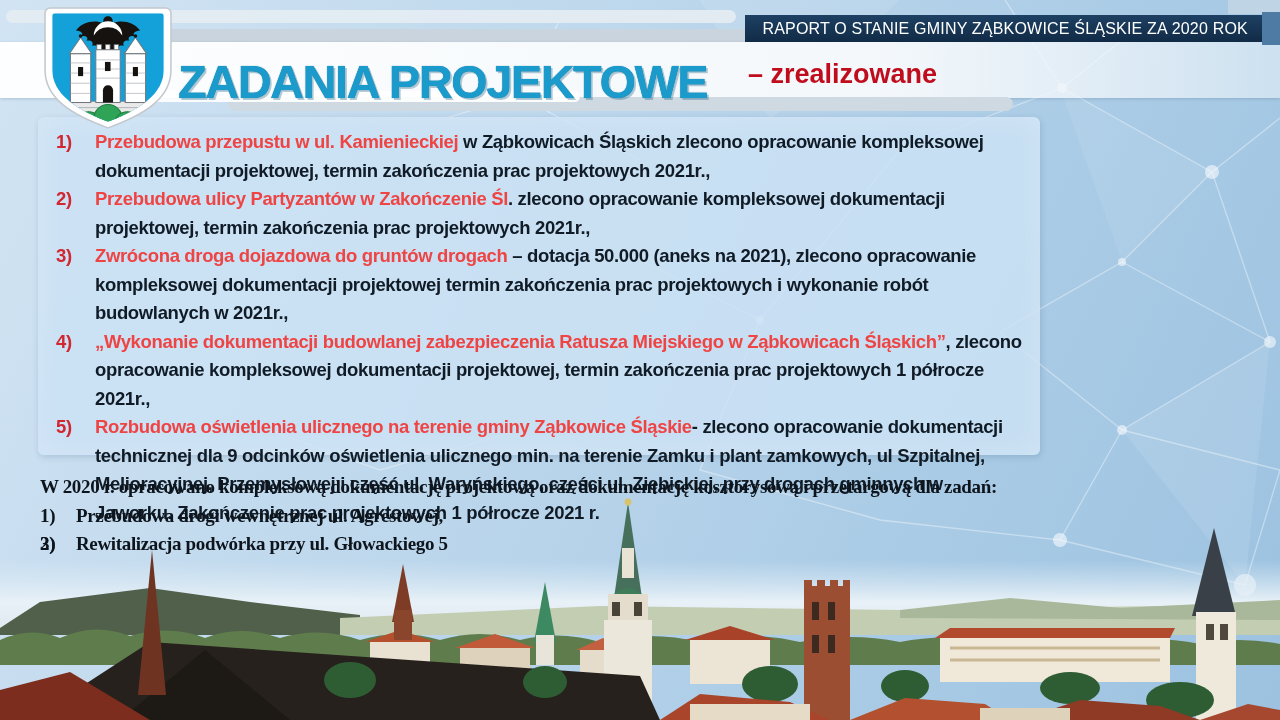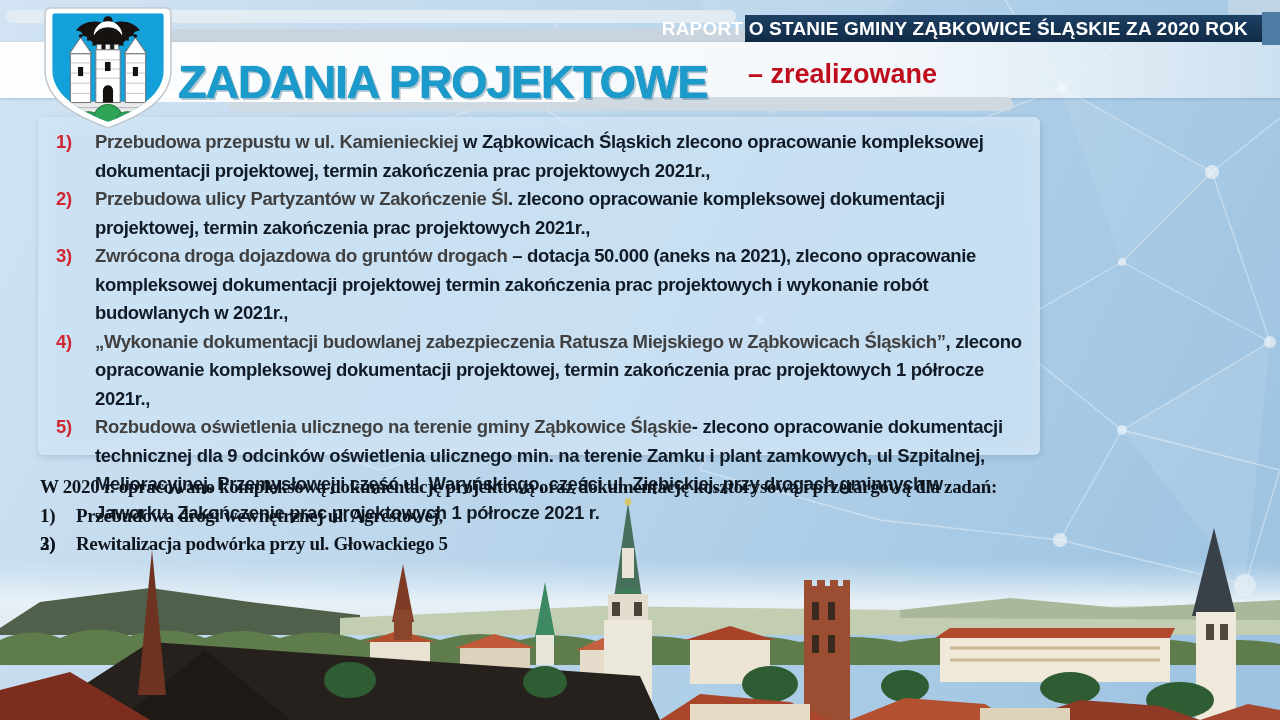--- a/index.html
+++ b/index.html
@@ -21,39 +21,39 @@
   .band          { position:absolute; left:0; top:42px; width:1280px; height:56px; z-index:3;
                    background:linear-gradient(90deg,#fdfeff 0%,#f4f8fb 68%,rgba(238,245,250,.55) 100%);
                    box-shadow:0 1px 3px rgba(70,100,130,.25); }
   .pill-low      { left:228px; top:97px; width:785px; height:14px; background:#cfd9e2; z-index:3; }
   .pill-low2     { left:60px;  top:91px; width:520px; height:11px; background:rgba(255,255,255,.9); z-index:4; }
   .corner-block  { position:absolute; left:1228px; top:0; width:52px; height:14px; background:#bfd4e4; z-index:2; }
   .banner { position:absolute; left:745px; top:15px; width:517px; height:27px; z-index:4;
             background:linear-gradient(#1d4063,#112b46);
             display:flex; align-items:center; justify-content:flex-end;
             padding-right:14px; }
-  .banner span { color:#fff; font-weight:bold; font-size:19px; letter-spacing:.2px; white-space:nowrap; }
+  .banner span { color:#fff; font-weight:normal; font-size:16px; letter-spacing:.2px; white-space:nowrap; }
   .banner-cap { position:absolute; left:1262px; top:12px; width:18px; height:33px; background:#4d7ba4; z-index:4; }
   .title { position:absolute; left:178px; top:54px; z-index:5;
            font-size:47px; font-weight:bold; letter-spacing:-1.5px; color:#1a9bcb;
            text-shadow:2px 2px 0 rgba(12,86,122,.30), 0 0 1px #0d6f9c; white-space:nowrap; }
   .subtitle { position:absolute; left:714px; top:59px; z-index:5;
               font-size:27px; font-weight:bold; color:#c00d1d; white-space:nowrap;margin-left:34px; }
   #coat { position:absolute; left:42px; top:4px; width:132px; height:128px; z-index:6; }
   
   .panel { position:absolute; left:38px; top:117px; width:1002px; height:338px; z-index:2;
            background:rgba(203,226,244,.85); border-radius:6px;
            box-shadow:1px 2px 6px rgba(50,85,120,.20), inset 0 0 30px rgba(255,255,255,.20);
            padding:11px 16px 0 0; }
   .panel ol { list-style:none; }
   .panel li { position:relative; padding-left:57px;
               font-size:18.5px; font-weight:bold; line-height:28.5px;
               letter-spacing:-.35px; color:#101b26; }
   .panel .num { position:absolute; left:18px; top:0; color:#d02730; }
-  .hl { color:#404040; }
+  .hl { color:#ef4444; }
   
   .docs { position:absolute; left:40px; top:473px; width:1210px; z-index:2;
           font-size:19px; font-weight:bold; line-height:28.5px; letter-spacing:-.35px; color:#0d141c;font-family:Liberation Serif, serif; }
   .docs ol { list-style:none; margin-top:0; }
   .docs li { position:relative; padding-left:36px; }
   .docs .num { position:absolute; left:0; top:0; }
 </style>
 </head>
 <body>
 

